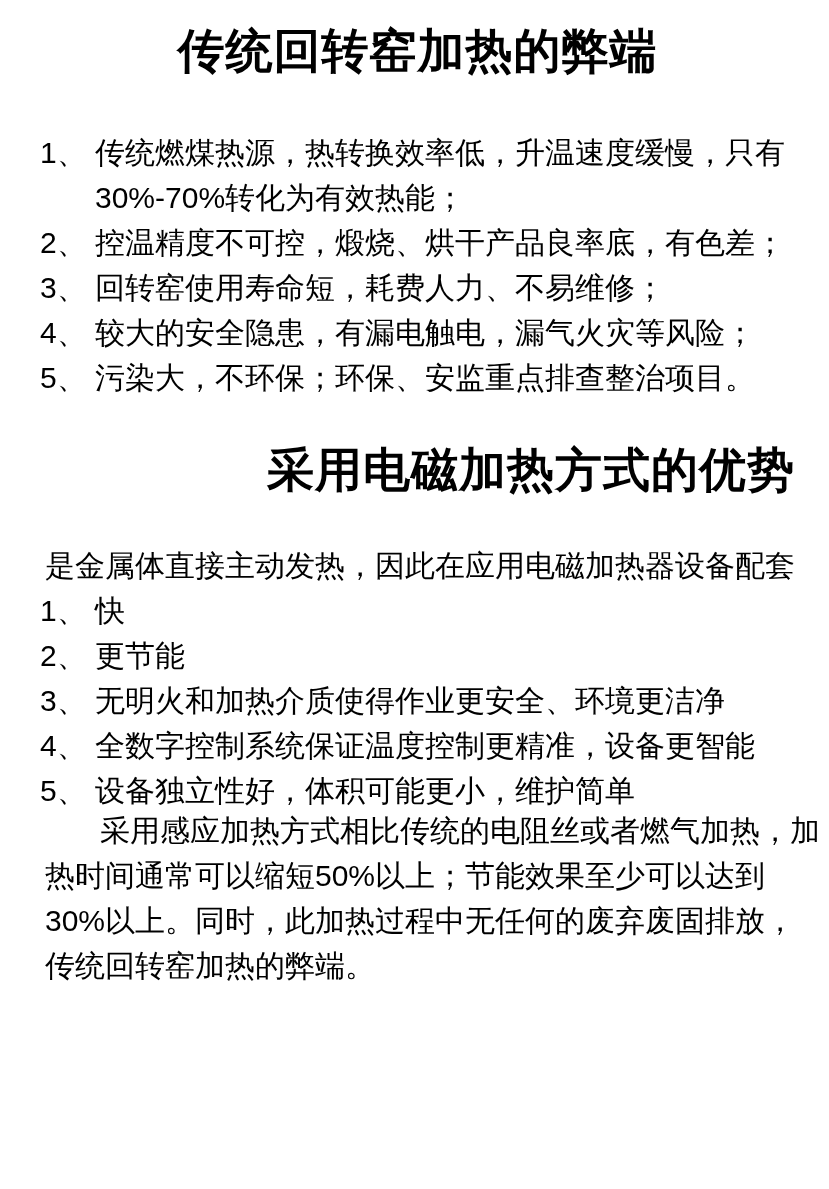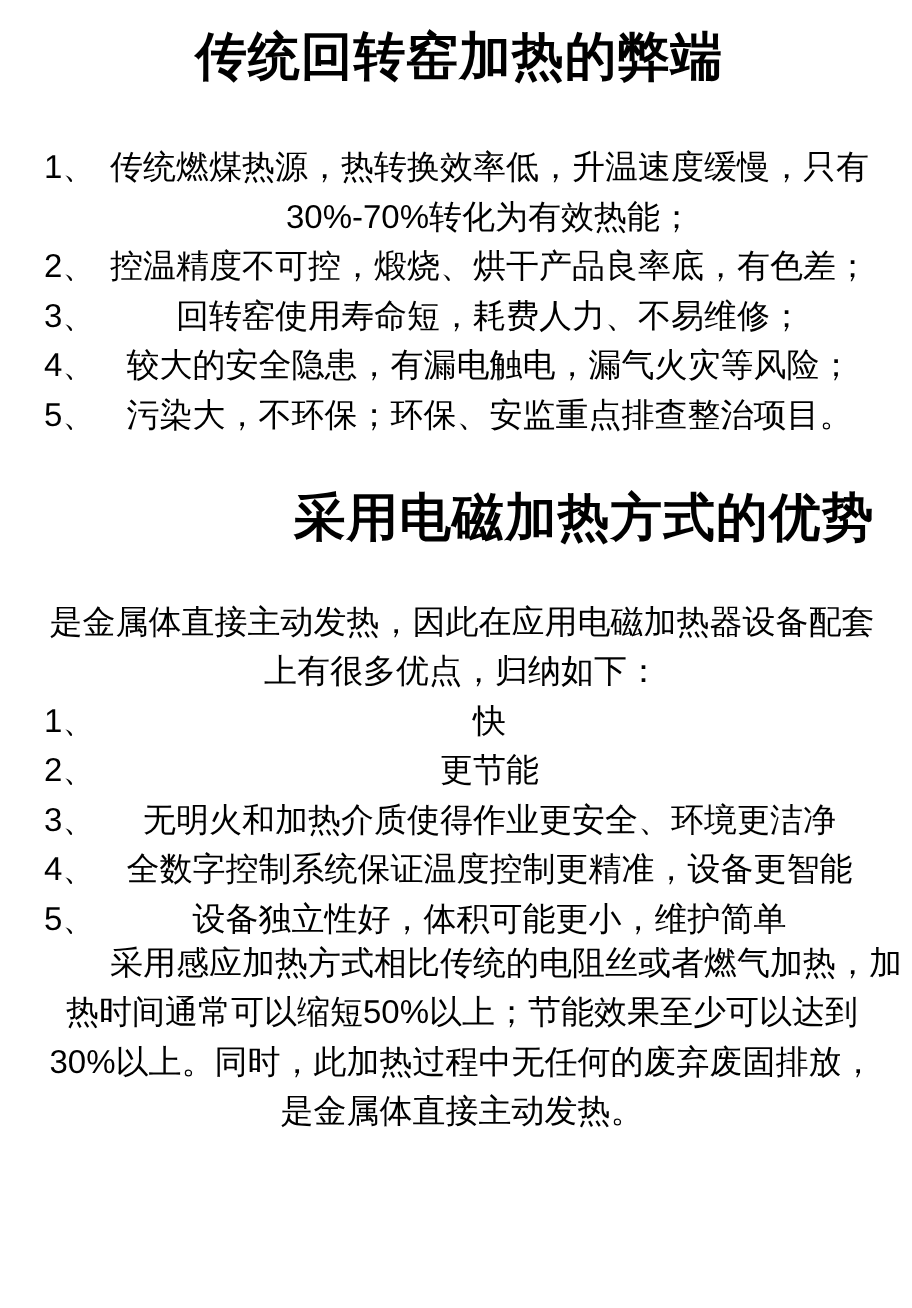--- a/index.html
+++ b/index.html
@@ -41,21 +41,21 @@
   }
   .text { flex: 1; }
   .para {
     font-size: 30px;
     line-height: 45px;
     font-weight: 500;
     padding-left: 5px;
   }
   .para .indent { padding-left: 55px; }
   .closing { margin-top: -5px; }
-  .line { white-space: nowrap; text-align: center; }
+  .line { white-space: nowrap; }
 </style>
 </head>
 <body>
 
 <div class="page">
   <div class="content">
 
     <div class="doc-title t1">传统回转窑加热的弊端</div>
 
     <div class="num-list">
@@ -89,21 +89,20 @@
         <span class="text">
           <div class="line">污染大，不环保；环保、安监重点排查整治项目。</div>
         </span>
       </div>
     </div>
 
     <div class="doc-title t2">采用电磁加热方式的优势</div>
 
     <div class="para intro">
       <div class="line">是金属体直接主动发热，因此在应用电磁加热器设备配套</div>
-      <div class="line">上有很多优点，归纳如下：</div>
     </div>
 
     <div class="num-list">
       <div class="item">
         <span class="num">1、</span>
         <span class="text">
           <div class="line">快</div>
         </span>
       </div>
       <div class="item">
@@ -129,17 +128,17 @@
         <span class="text">
           <div class="line">设备独立性好，体积可能更小，维护简单</div>
         </span>
       </div>
     </div>
 
     <div class="para closing">
       <div class="line indent">采用感应加热方式相比传统的电阻丝或者燃气加热，加</div>
       <div class="line">热时间通常可以缩短50%以上；节能效果至少可以达到</div>
       <div class="line">30%以上。同时，此加热过程中无任何的废弃废固排放，</div>
-      <div class="line">是金属体直接主动发热。</div>
+      <div class="line">传统回转窑加热的弊端。</div>
     </div>
 
   </div>
 </div>
 
 </body></html>

